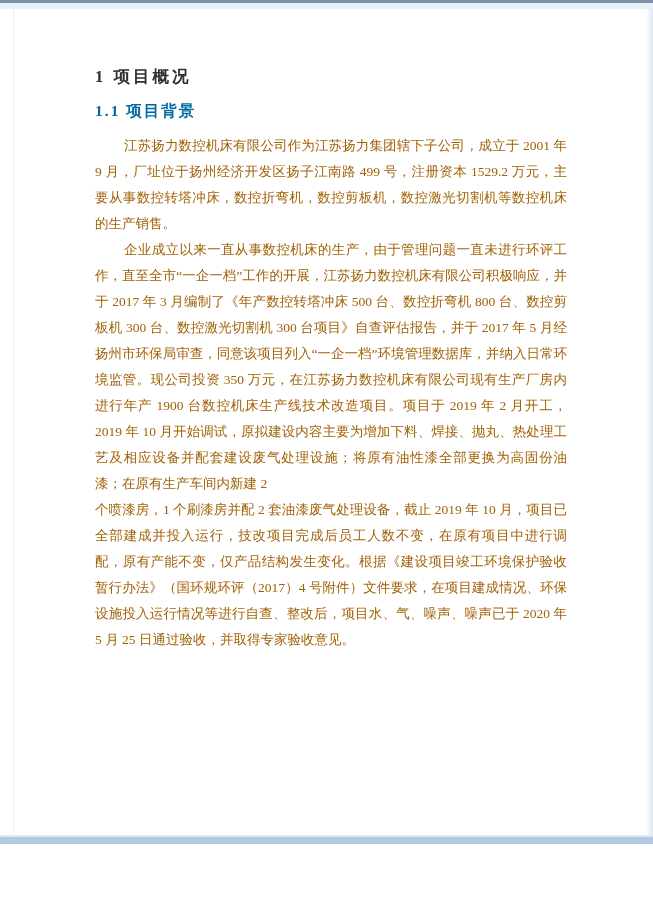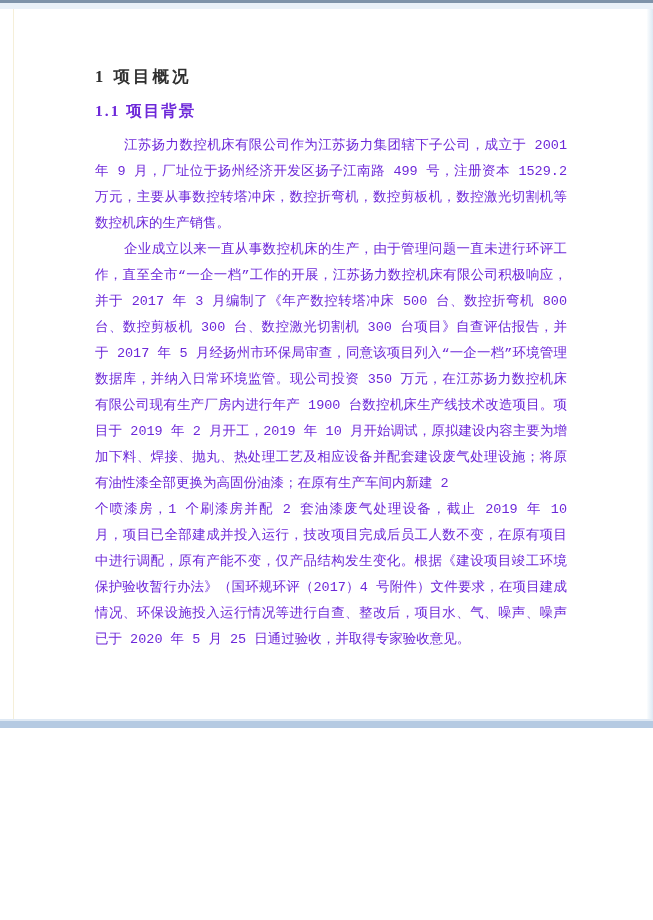--- a/index.html
+++ b/index.html
@@ -7,21 +7,21 @@
     padding: 0;
     background: #ffffff;
   }
   body {
     width: 653px;
     height: 920px;
   }
   .page {
     position: relative;
     width: 653px;
-    height: 728px;
+    height: 844px;
     background: #ffffff;
     overflow: hidden;
     font-family: "Liberation Serif", "DejaVu Serif", serif;
   }
   
   .edge-top-line {
     position: absolute; top: 0; left: 0; right: 0; height: 3px;
     background: #7e93a9;
   }
   .edge-top-fill {
@@ -57,31 +57,30 @@
     font-weight: bold;
     letter-spacing: 3px;
     margin: 0 0 13px 0;
     color: #2f2f2f;
   }
   .content h2 {
     font-size: 15.5px;
     font-weight: bold;
     letter-spacing: 2px;
     margin: 0 0 11px 0;
-    color: #6d28d9;
+    color: #0369a1;
   }
   .body-para {
     margin: 0;
     font-size: 13.5px;
     line-height: 26px;
     text-align: justify;
     text-indent: 2.15em;
     white-space: pre-wrap;
-    color: #6d28d9;
-    font-family: Liberation Mono, monospace;
+    color: #a16207;
   }
   .page-number {
     position: absolute;
     left: 0; right: 0;
     top: 845px;
     text-align: center;
     font-size: 12px;
     color: #555555;
   }
 </style>

